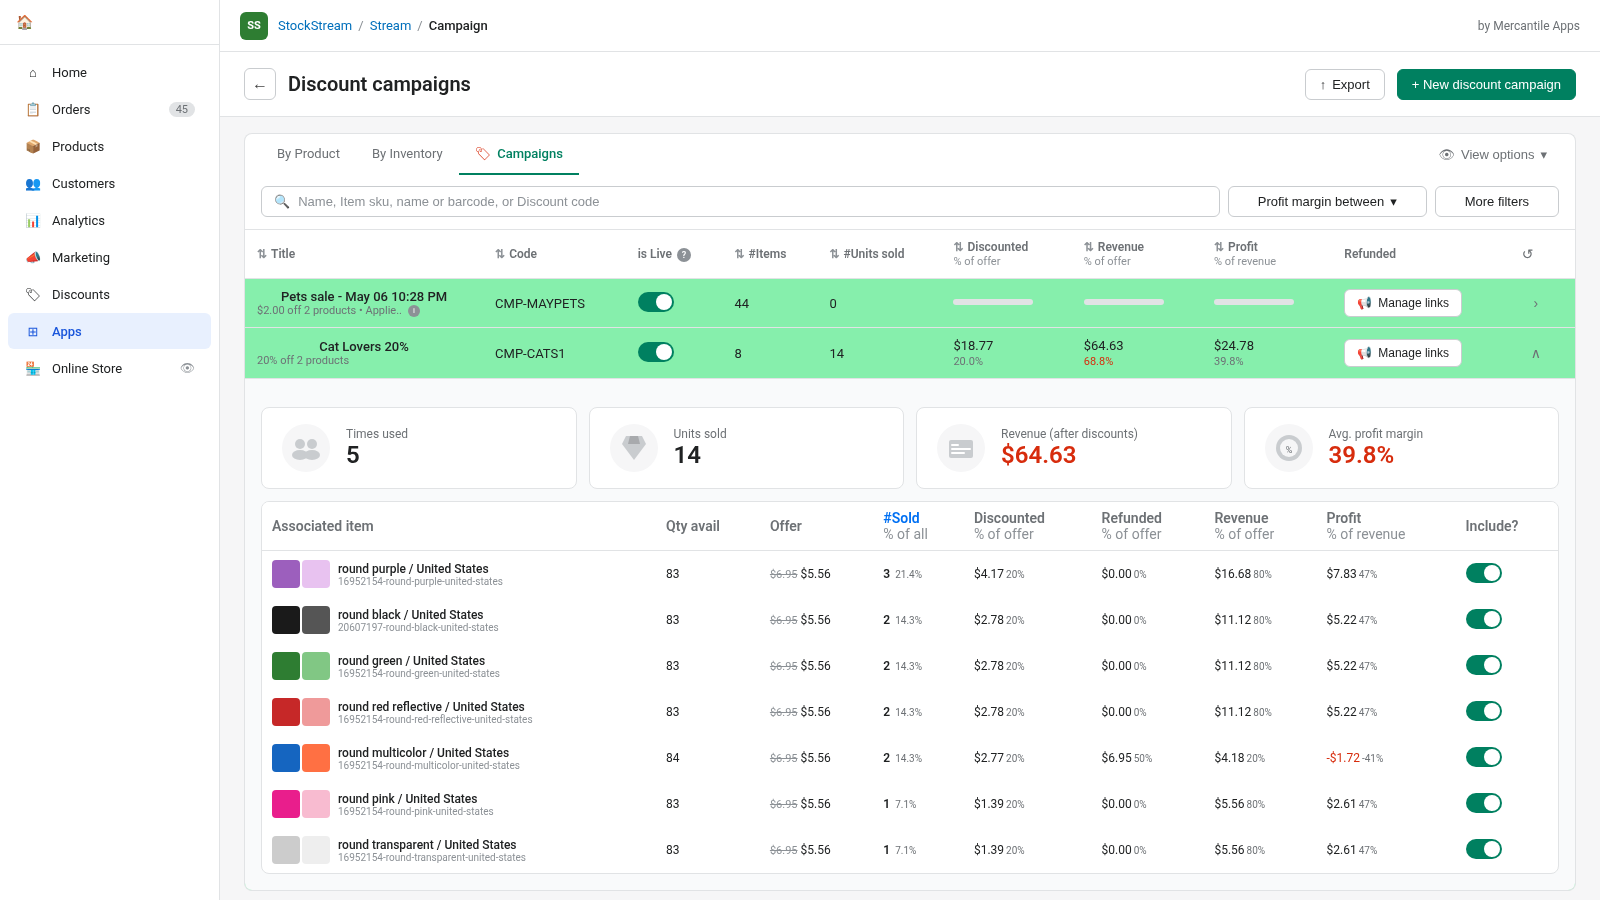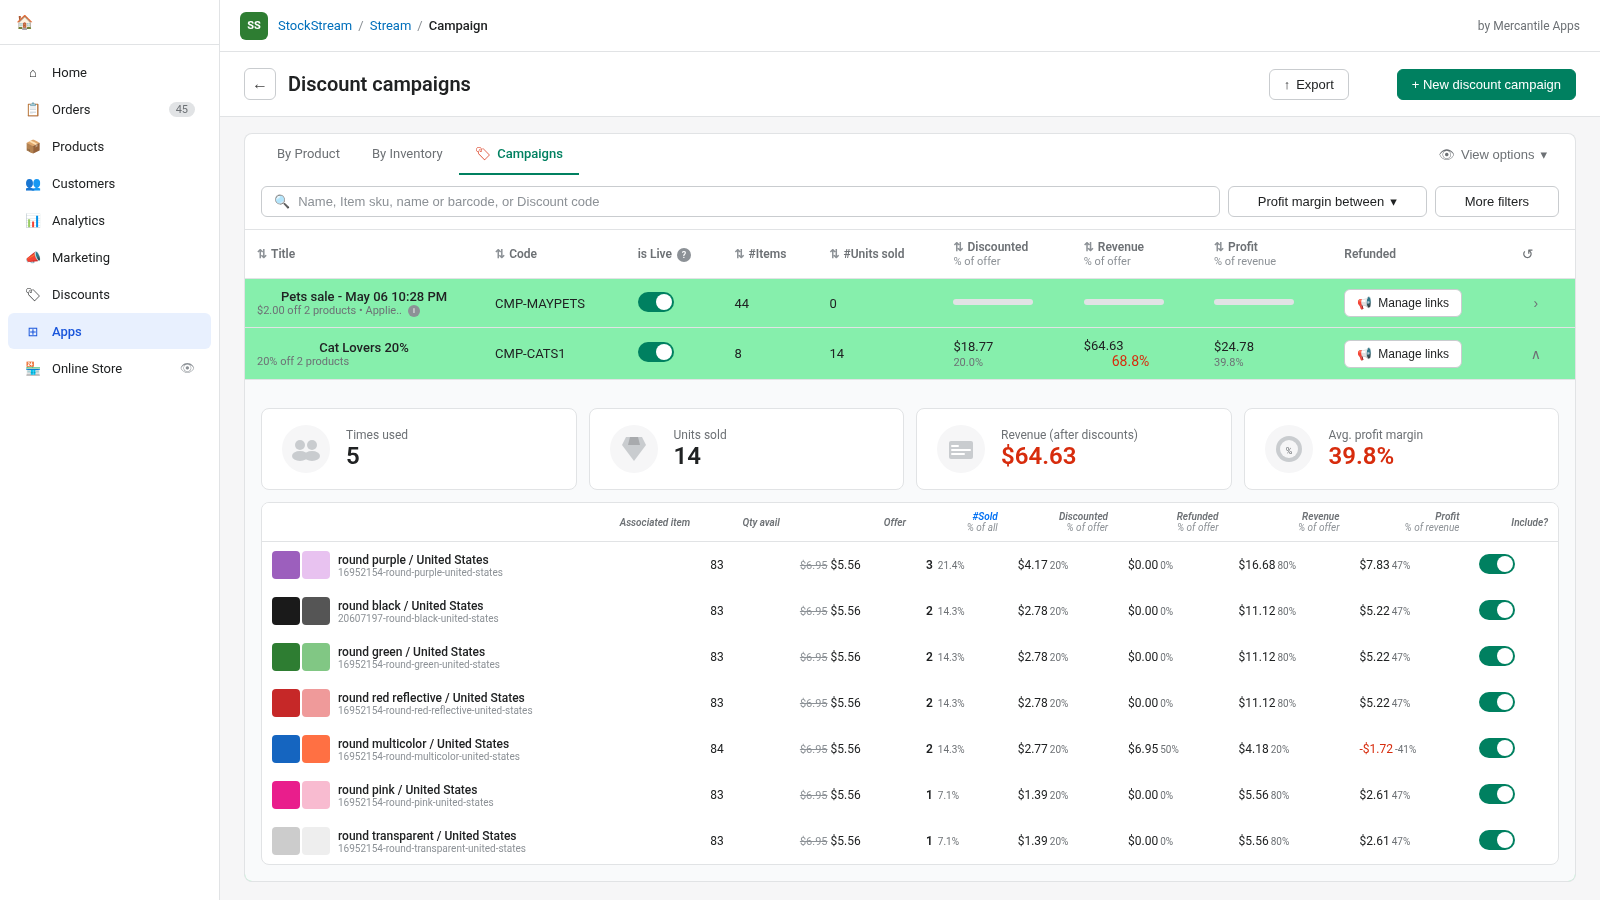--- a/index.html
+++ b/index.html
@@ -26,21 +26,21 @@
     .topbar-breadcrumb a { color: #006fbb; text-decoration: none; }
     .topbar-breadcrumb .sep { color: #8c9196; }
     .topbar-breadcrumb .current { color: #202223; font-weight: 500; }
     .topbar-right { font-size: 12px; color: #6d7175; }
 
     
     .page-header { background: #fff; padding: 16px 24px; border-bottom: 1px solid #e1e3e5; display: flex; align-items: center; gap: 12px; }
     .back-btn { width: 32px; height: 32px; border: 1px solid #c9cccf; border-radius: 6px; background: #fff; display: flex; align-items: center; justify-content: center; cursor: pointer; color: #444; font-size: 16px; }
     .page-title { font-size: 20px; font-weight: 600; flex: 1; }
     .btn { display: flex; align-items: center; gap: 6px; padding: 7px 14px; border-radius: 6px; font-size: 13px; font-weight: 500; cursor: pointer; border: 1px solid #c9cccf; background: #fff; color: #202223; }
-    .btn-primary { background: #008060; color: #fff; border-color: #008060; margin-left: 36px; }
+    .btn-primary { background: #008060; color: #fff; border-color: #008060; }
 
     
     .content { flex: 1; overflow-y: auto; background: #f6f6f7; padding: 16px 24px; }
 
     
     .tabs-bar { background: #fff; border-radius: 8px 8px 0 0; border: 1px solid #e1e3e5; border-bottom: none; padding: 0 16px; display: flex; align-items: center; }
     .tab { padding: 12px 16px; font-size: 13px; cursor: pointer; color: #6d7175; border-bottom: 2px solid transparent; margin-bottom: -1px; display: flex; align-items: center; gap: 6px; }
     .tab.active { color: #008060; border-bottom-color: #008060; font-weight: 500; }
     .tab-spacer { flex: 1; }
     .view-options-btn { display: flex; align-items: center; gap: 6px; padding: 6px 12px; border-radius: 6px; font-size: 13px; cursor: pointer; color: #6d7175; background: none; border: none; }
@@ -72,21 +72,21 @@
     .stats-row { display: grid; grid-template-columns: 1fr 1fr 1fr 1fr; gap: 12px; margin: 12px 0; }
     .stat-card { background: #fff; border: 1px solid #e1e3e5; border-radius: 8px; padding: 16px 20px; display: flex; align-items: center; gap: 16px; }
     .stat-icon { width: 48px; height: 48px; border-radius: 50%; background: #f6f6f7; display: flex; align-items: center; justify-content: center; flex-shrink: 0; }
     .stat-label { font-size: 12px; color: #6d7175; }
     .stat-value { font-size: 24px; font-weight: 600; color: #202223; }
     .stat-value.red { color: #d72c0d; }
 
     
     .sub-table-wrap { background: #fff; border: 1px solid #e1e3e5; border-radius: 8px; overflow: hidden; margin-top: 4px; }
     .sub-table { width: 100%; border-collapse: collapse; }
-    .sub-table th { padding: 8px 10px; text-align: right; font-size: 10px; font-weight: 600; color: #6d7175; border-bottom: 1px solid #e1e3e5; background: #fff; white-space: nowrap; font-style: italic; }
+    .sub-table th { padding: 8px 10px; text-align: left; font-size: 14px; font-weight: 600; color: #6d7175; border-bottom: 1px solid #e1e3e5; background: #fff; white-space: nowrap; }
     .sub-table td { padding: 9px 10px; border-bottom: 1px solid #e1e3e5; font-size: 12px; color: #202223; vertical-align: middle; }
     .sub-table tr:last-child td { border-bottom: none; }
     .item-name { font-weight: 500; color: #202223; font-size: 12px; }
     .item-sku { font-size: 10px; color: #8c9196; }
     .strikethrough { text-decoration: line-through; color: #8c9196; font-size: 11px; }
     .offer-price { font-size: 12px; color: #202223; }
     .small-pct { font-size: 10px; color: #6d7175; margin-left: 2px; }
     .product-thumb { width: 28px; height: 28px; border-radius: 4px; background: #e1e3e5; display: flex; align-items: center; justify-content: center; font-size: 9px; color: #6d7175; flex-shrink: 0; overflow: hidden; position: relative; }
     .product-thumb-wrap { display: flex; align-items: center; gap: 8px; }
 
@@ -260,21 +260,21 @@
             <td>CMP-CATS1</td>
             <td>
               <div class="toggle"></div>
             </td>
             <td>8</td>
             <td>14</td>
             <td>
               $18.77<br><span style="color:#6d7175;font-size:11px;">20.0%</span>
             </td>
             <td>
-              $64.63<br><span class="revenue-negative" style="font-size:14px;margin-left:28px;">68.8%</span>
+              $64.63<br><span class="revenue-negative" style="font-size:11px;">68.8%</span>
             </td>
             <td>
               $24.78<br><span style="color:#6d7175;font-size:11px;">39.8%</span>
             </td>
             <td>
               <button class="manage-links-btn">
                 <span style="color:#008060;">📢</span> Manage links
               </button>
             </td>
             <td>

